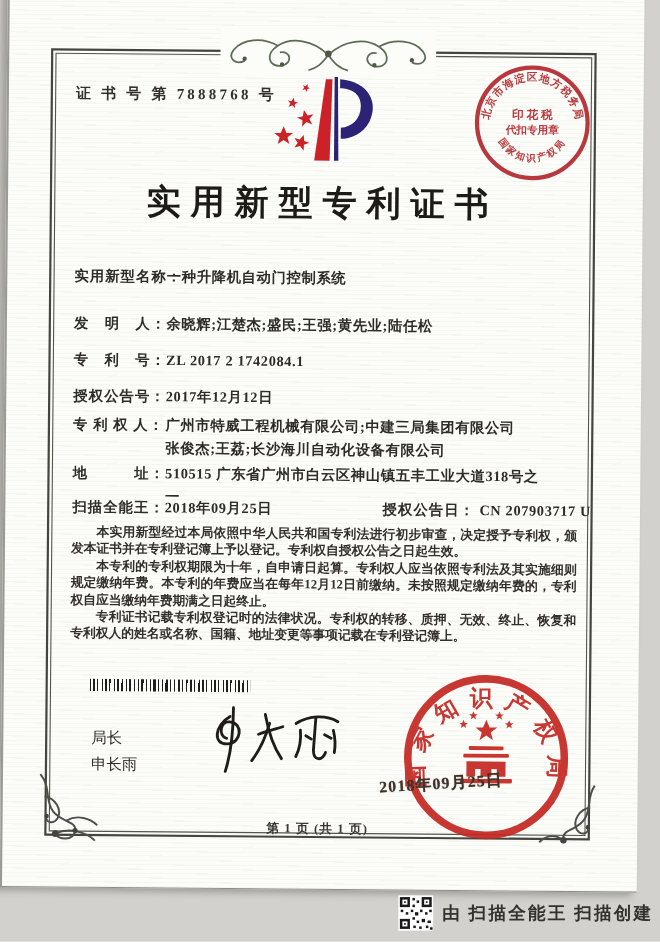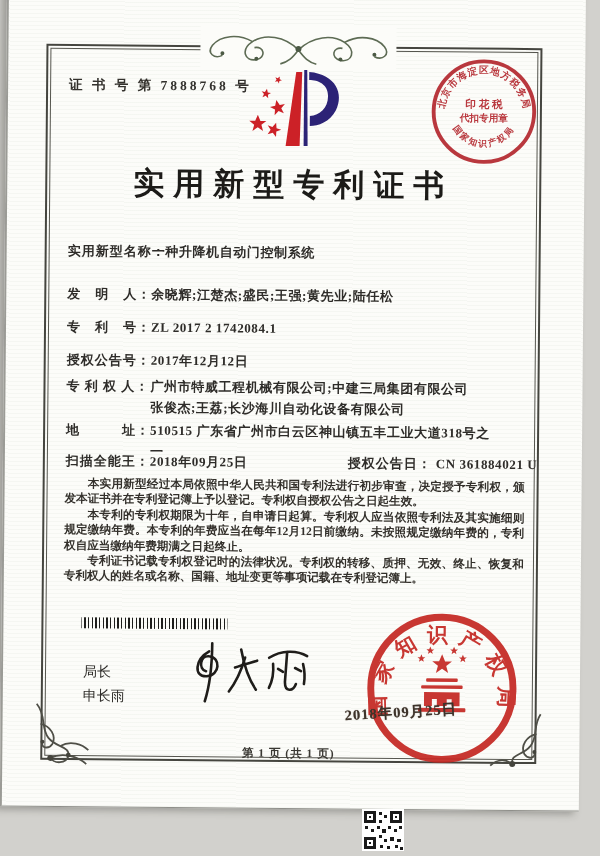--- a/index.html
+++ b/index.html
@@ -188,21 +188,21 @@
         <div class="subline" style="top:352px">张俊杰;王荔;长沙海川自动化设备有限公司</div>
 
         <div class="row" style="top:375px">
           <span class="lbl">地　　　址：</span><span class="val">510515 广东省广州市白云区神山镇五丰工业大道318号之</span>
         </div>
         <div class="subline" style="top:396px">一</div>
 
         <div class="row" style="top:406px">
           <span class="lbl">扫描全能王：</span><span class="val">2018年09月25日</span>
           <span class="grant-right">
-            <span class="lbl" style="width:auto;margin-right:4px">授权公告日：</span><span class="val">CN 361884021 U</span>
+            <span class="lbl" style="width:auto;margin-right:4px">授权公告日：</span><span class="val">CN 207903717 U</span>
           </span>
         </div>
 
         <div class="paras">
           <p>本实用新型经过本局依照中华人民共和国专利法进行初步审查，决定授予专利权，颁发本证书并在专利登记簿上予以登记。专利权自授权公告之日起生效。</p>
           <p>本专利的专利权期限为十年，自申请日起算。专利权人应当依照专利法及其实施细则规定缴纳年费。本专利的年费应当在每年12月12日前缴纳。未按照规定缴纳年费的，专利权自应当缴纳年费期满之日起终止。</p>
           <p>专利证书记载专利权登记时的法律状况。专利权的转移、质押、无效、终止、恢复和专利权人的姓名或名称、国籍、地址变更等事项记载在专利登记簿上。</p>
         </div>
 
         <div class="barcode"></div>
@@ -285,14 +285,15 @@
           <rect x="17" y="26" width="3" height="3"></rect>
           <rect x="22" y="30" width="3" height="3"></rect>
         <rect x="28" y="28" width="4" height="4"></rect>
           <rect x="35" y="30" width="4" height="3"></rect>
           <rect x="18" y="36" width="3" height="3"></rect>
         <rect x="25" y="37" width="3" height="3"></rect>
           <rect x="33" y="36" width="3" height="3"></rect>
           <rect x="38" y="38" width="3" height="3"></rect>
       </g>
     </svg>
+    <span class="txt">由 扫描全能王 扫描创建</span>
   </div>
 </div>
 
 </body></html>

